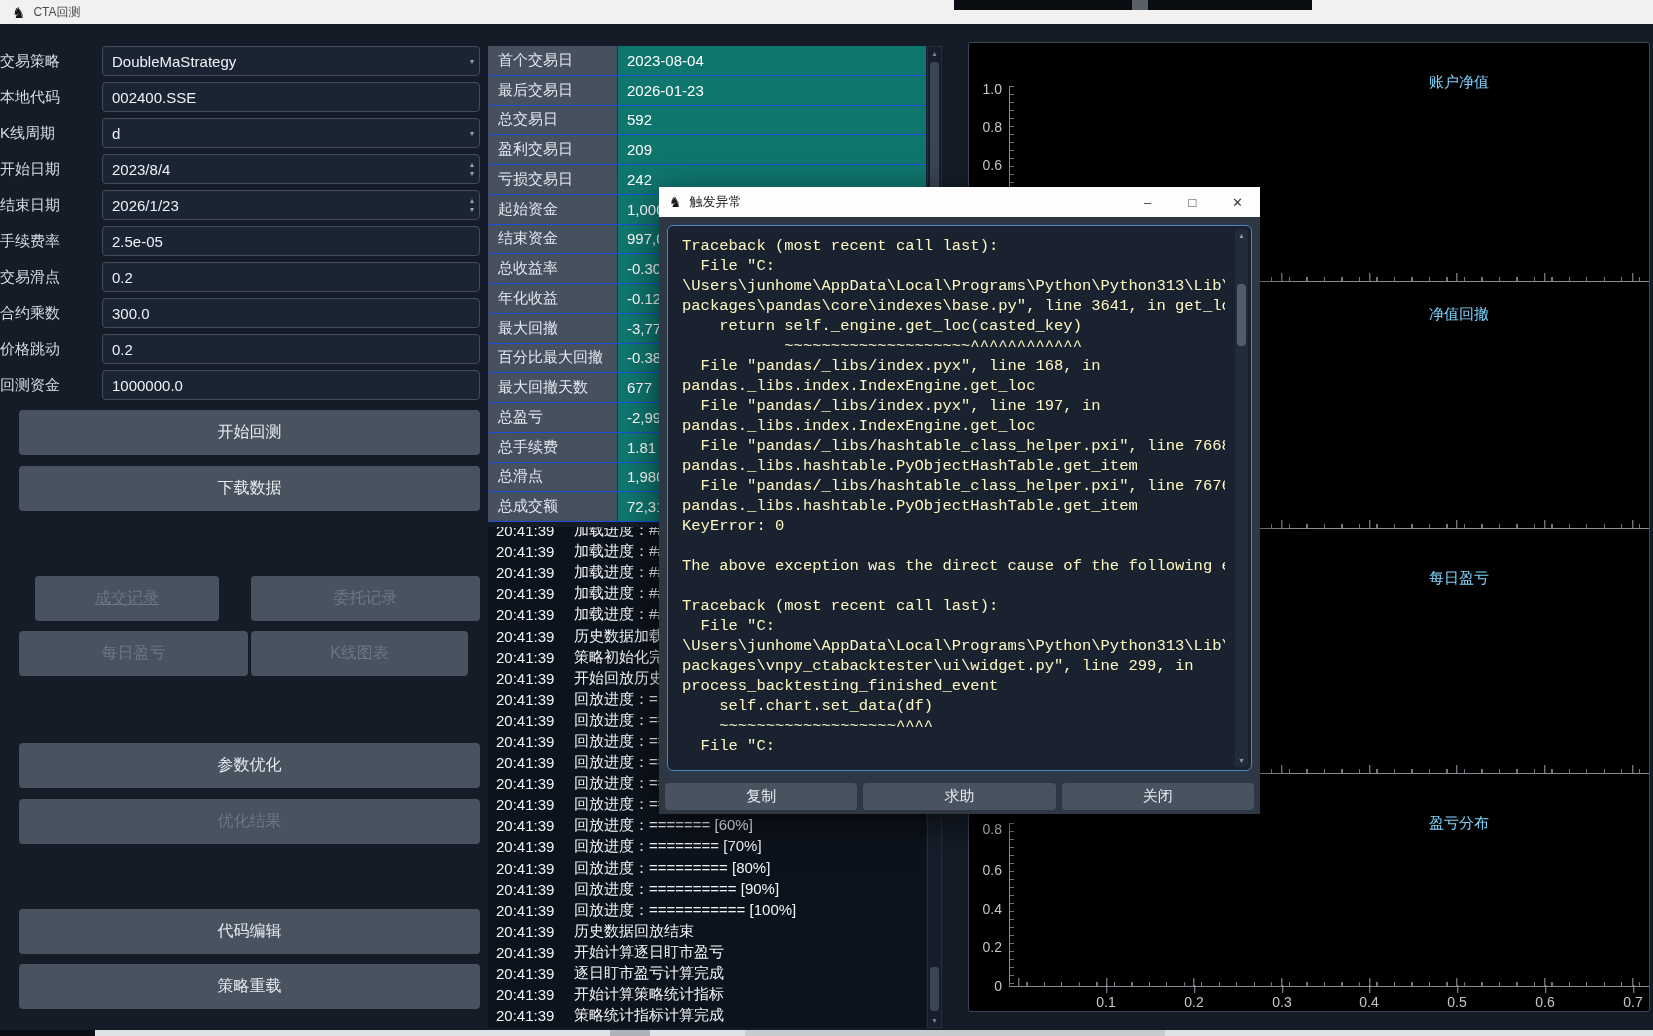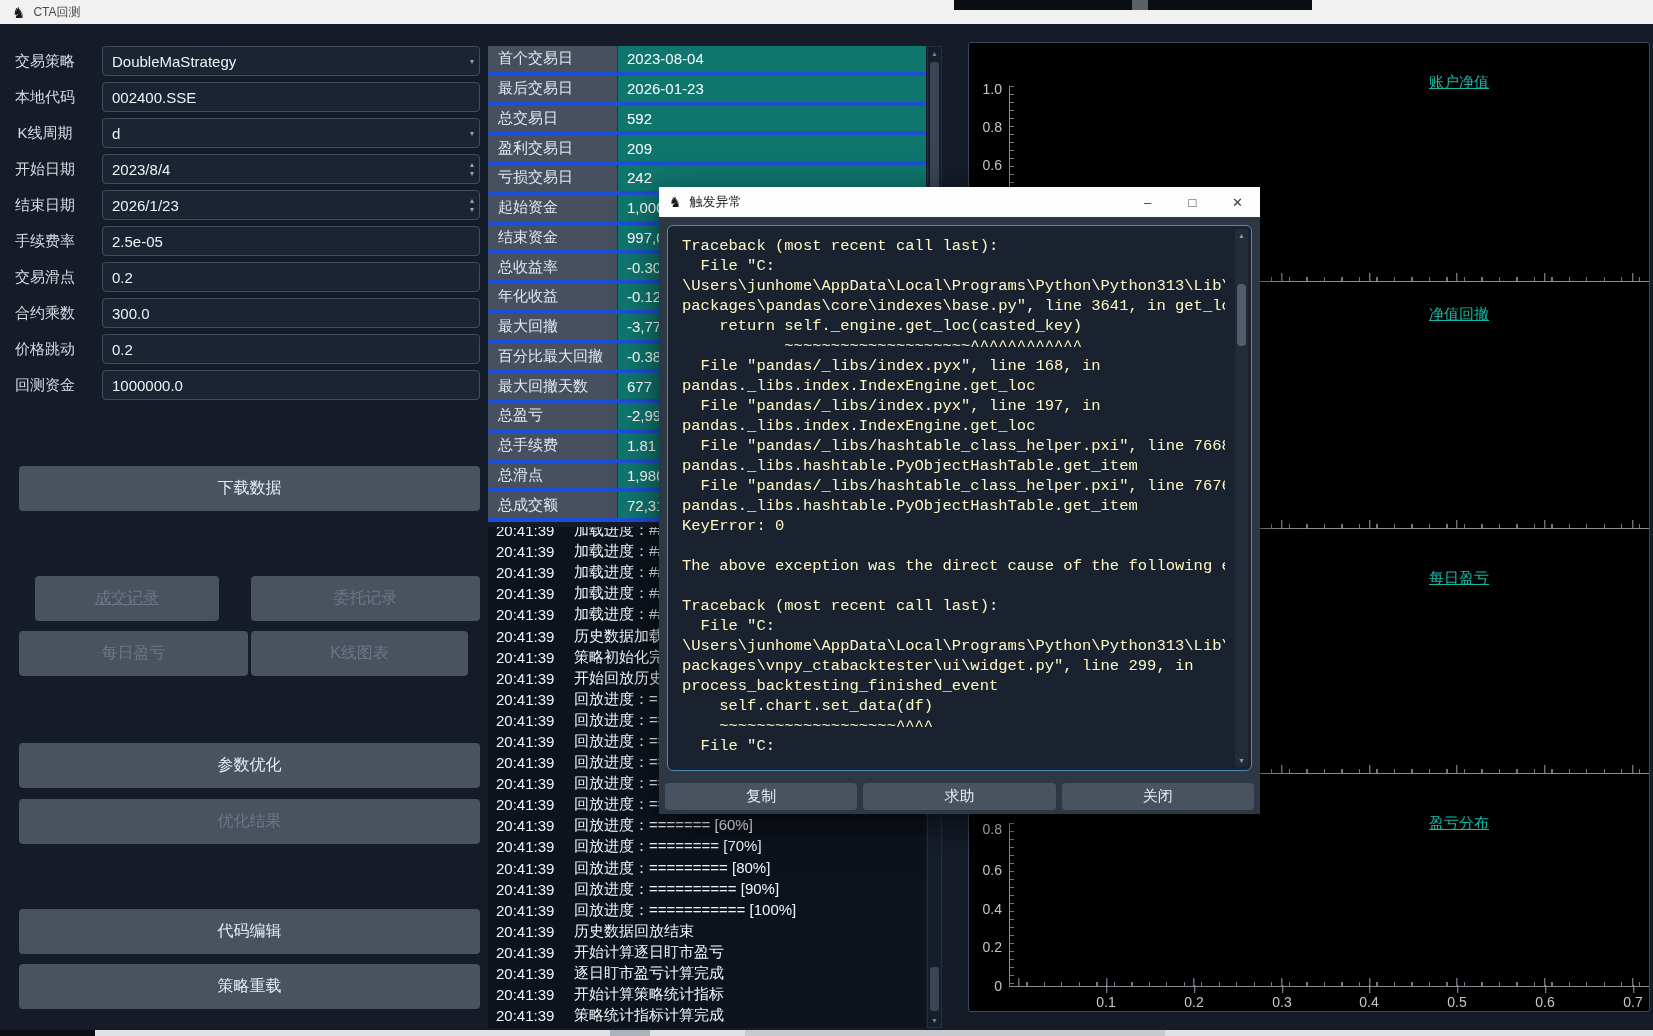--- a/index.html
+++ b/index.html
@@ -8,21 +8,21 @@
   
   .titlebar{position:absolute;left:0;top:0;width:1653px;height:24px;background:#f1f1f1;
             display:flex;align-items:center;gap:8px;padding-left:12px;box-sizing:border-box;}
   .tb-icon{font-size:15px;color:#14181d;line-height:1;}
   .tb-title{font-size:12px;color:#4a4a4a;}
   .tb-overlay{position:absolute;left:954px;top:0;width:358px;height:10px;background:#0a0d12;}
   .tb-overlay i{position:absolute;left:178px;top:0;width:16px;height:10px;background:#596066;}
   
   .form{position:absolute;left:0;top:46px;width:480px;display:flex;flex-direction:column;gap:6px;}
   .frow{display:flex;align-items:center;height:30px;}
-  .flabel{width:90px;text-align:center;font-size:15px;color:#d6dce4;flex:none;}
+  .flabel{width:90px;text-align:left;font-size:15px;color:#d6dce4;flex:none;}
   .ffield{flex:1;margin-left:12px;margin-right:0;height:30px;box-sizing:border-box;background:#1b2433;
           border:1px solid #414d5f;border-radius:4px;color:#eef2f6;font-size:15px;display:flex;
           align-items:center;padding:0 9px;position:relative;}
   .fadorner{position:absolute;right:5px;top:0;bottom:0;display:flex;flex-direction:column;
             justify-content:center;align-items:center;font-size:8px;line-height:9px;color:#9aa5b3;
             white-space:pre-line;}
   
   .lbtn{position:absolute;background:#49525f;border-radius:4px;color:#e6ebf1;font-size:16px;
         display:flex;align-items:center;justify-content:center;cursor:default;}
   .lbtn.disabled{color:#6b7686;}
@@ -31,21 +31,21 @@
   #btn-trades{left:35px;top:576px;width:184px;height:45px;text-decoration:underline;}
   #btn-orders{left:251px;top:576px;width:229px;height:45px;}
   #btn-daily{left:19px;top:631px;width:229px;height:45px;}
   #btn-kline{left:251px;top:631px;width:217px;height:45px;}
   #btn-opt{left:19px;top:743px;width:461px;height:45px;}
   #btn-optres{left:19px;top:799px;width:461px;height:45px;}
   #btn-code{left:19px;top:909px;width:461px;height:45px;}
   #btn-reload{left:19px;top:964px;width:461px;height:45px;}
   
   #stats{position:absolute;left:488px;top:46px;width:438px;height:476px;overflow:hidden;}
-  .srow{display:flex;height:29.75px;box-sizing:border-box;border-bottom:4px solid #1d4ed8;}
+  .srow{display:flex;height:29.75px;box-sizing:border-box;border-bottom:1px solid #1d4ed8;}
   .slabel{width:130px;flex:none;background:#47505f;color:#e2e7ee;font-size:15px;display:flex;
           align-items:center;padding-left:10px;box-sizing:border-box;border-right:1px solid #2a3341;}
   .svalue{flex:1;background:#0f766e;color:#ffffff;font-size:15px;display:flex;align-items:center;
           padding-left:9px;white-space:nowrap;overflow:hidden;}
   .vscroll{position:absolute;width:15px;background:#161e2b;border:1px solid #242e3c;box-sizing:border-box;}
   #stats-sb{left:927px;top:46px;height:476px;}
   #log-sb{left:927px;top:527px;height:501px;}
   .vscroll .arrow{position:absolute;left:0;width:13px;text-align:center;font-size:7px;color:#76808e;}
   .vscroll .arrow.up{top:3px;} .vscroll .arrow.down{bottom:3px;}
   .vscroll .thumb{position:absolute;left:2px;width:9px;background:#3a4454;border-radius:3px;}
@@ -53,21 +53,21 @@
   #log-sb .thumb{bottom:16px;height:44px;}
   
   #log{position:absolute;left:488px;top:527px;width:438px;height:501px;background:#0d131d;overflow:hidden;}
   #log-inner{position:absolute;left:0;top:-7px;right:0;}
   .lrow{display:flex;height:21.1px;align-items:center;font-size:15px;color:#f2f5f8;}
   .ltime{width:62px;margin-left:8px;flex:none;}
   .lmsg{margin-left:16px;white-space:pre;}
   
   #chartpanel{position:absolute;left:968px;top:42px;width:682px;height:970px;background:#000;
               border:1px solid #3b4759;border-radius:3px;box-sizing:border-box;overflow:hidden;}
-  .ptitle{position:absolute;left:448px;width:84px;text-align:center;color:#14b8a6;font-size:15px;text-decoration:underline;}
+  .ptitle{position:absolute;left:448px;width:84px;text-align:center;color:#7dd3fc;font-size:15px;}
   #pt1{top:30px;} #pt2{top:262px;} #pt3{top:526px;} #pt4{top:771px;}
   .vline{position:absolute;left:40px;width:1px;background:#868c93;}
   .hline{position:absolute;left:40px;width:640px;height:1px;background:#868c93;}
   .vticks{position:absolute;left:41px;width:4px;background:repeating-linear-gradient(180deg,#6f767e 0 1px,transparent 1px 8px);}
   .hticks{position:absolute;left:40px;width:640px;height:4px;background:repeating-linear-gradient(90deg,#6f767e 0 1px,transparent 1px 17.5px);}
   .hmaj{position:absolute;left:40px;width:640px;height:8px;background:repeating-linear-gradient(90deg,#9aa0a7 0 1px,transparent 1px 87.7px);background-position-x:9.3px;}
   #c1-vline{top:43px;height:195px;} #c1-vticks{top:43px;height:195px;}
   #c1-hline{top:238px;} #c1-hticks{top:234px;} #c1-hmaj{top:230px;}
   #c2-vline{top:300px;height:185px;}
   #c2-hline{top:485px;} #c2-hticks{top:481px;} #c2-hmaj{top:477px;}
@@ -201,20 +201,21 @@
 
       <div class="frow">
         <span class="flabel">回测资金</span>
         <div class="ffield">
           <span>1000000.0</span>
           <span class="fadorner"></span>
         </div>
       </div>
     </div>
 
+  <div class="lbtn" id="btn-start">开始回测</div>
   <div class="lbtn" id="btn-download">下载数据</div>
   <div class="lbtn disabled" id="btn-trades">成交记录</div>
   <div class="lbtn disabled" id="btn-orders">委托记录</div>
   <div class="lbtn disabled" id="btn-daily">每日盈亏</div>
   <div class="lbtn disabled" id="btn-kline">K线图表</div>
   <div class="lbtn" id="btn-opt">参数优化</div>
   <div class="lbtn disabled" id="btn-optres">优化结果</div>
   <div class="lbtn" id="btn-code">代码编辑</div>
   <div class="lbtn" id="btn-reload">策略重载</div>
 

